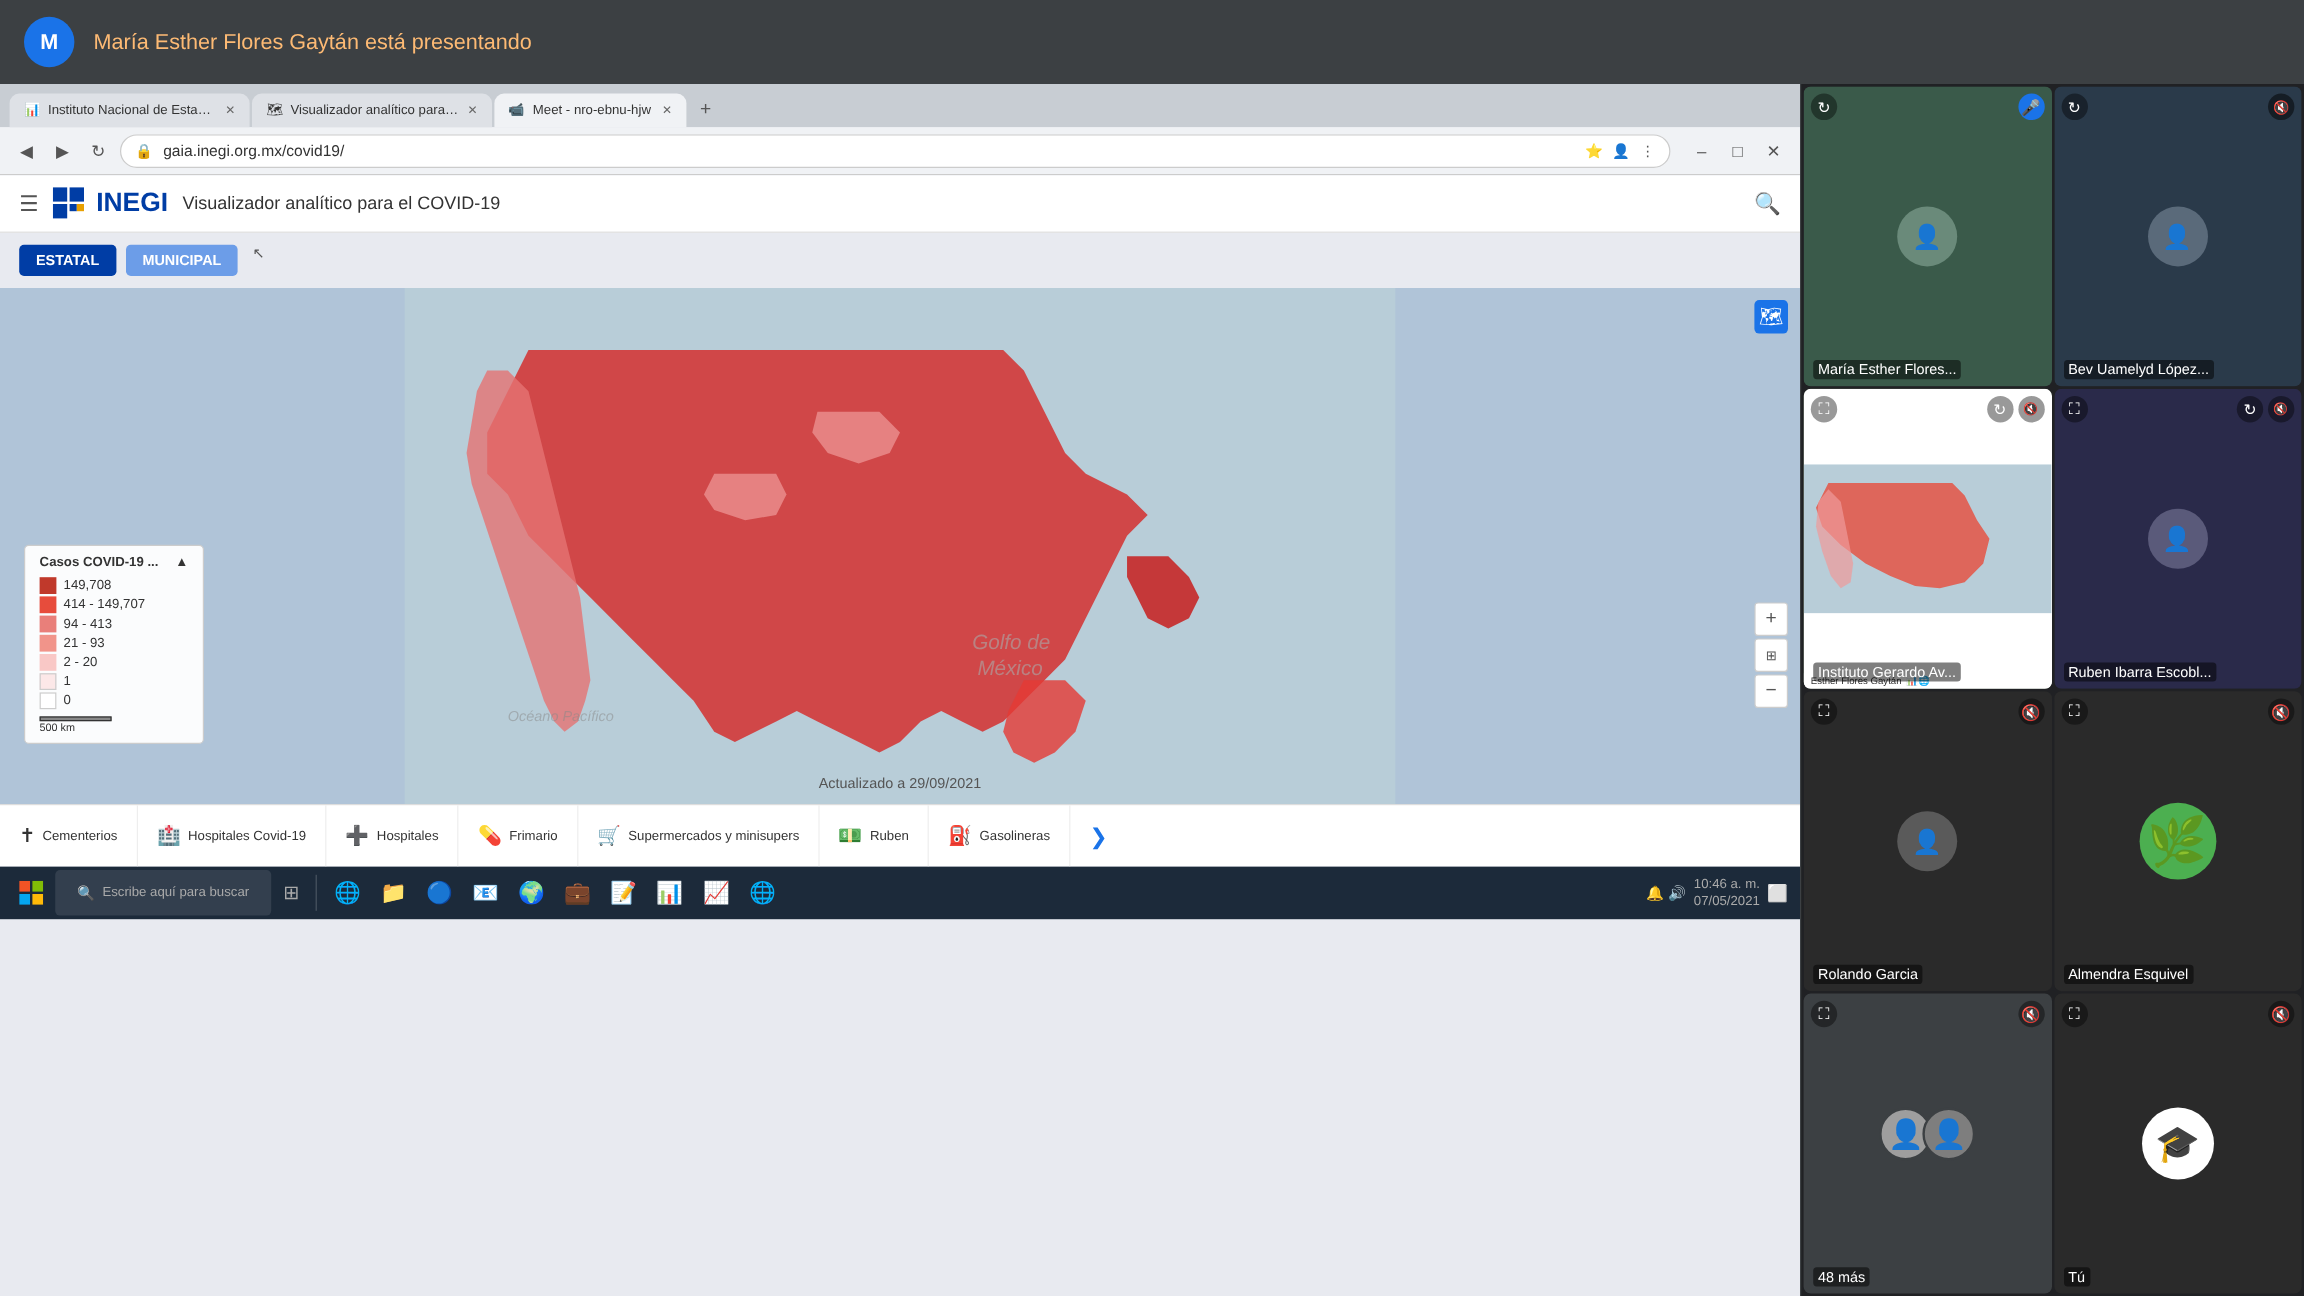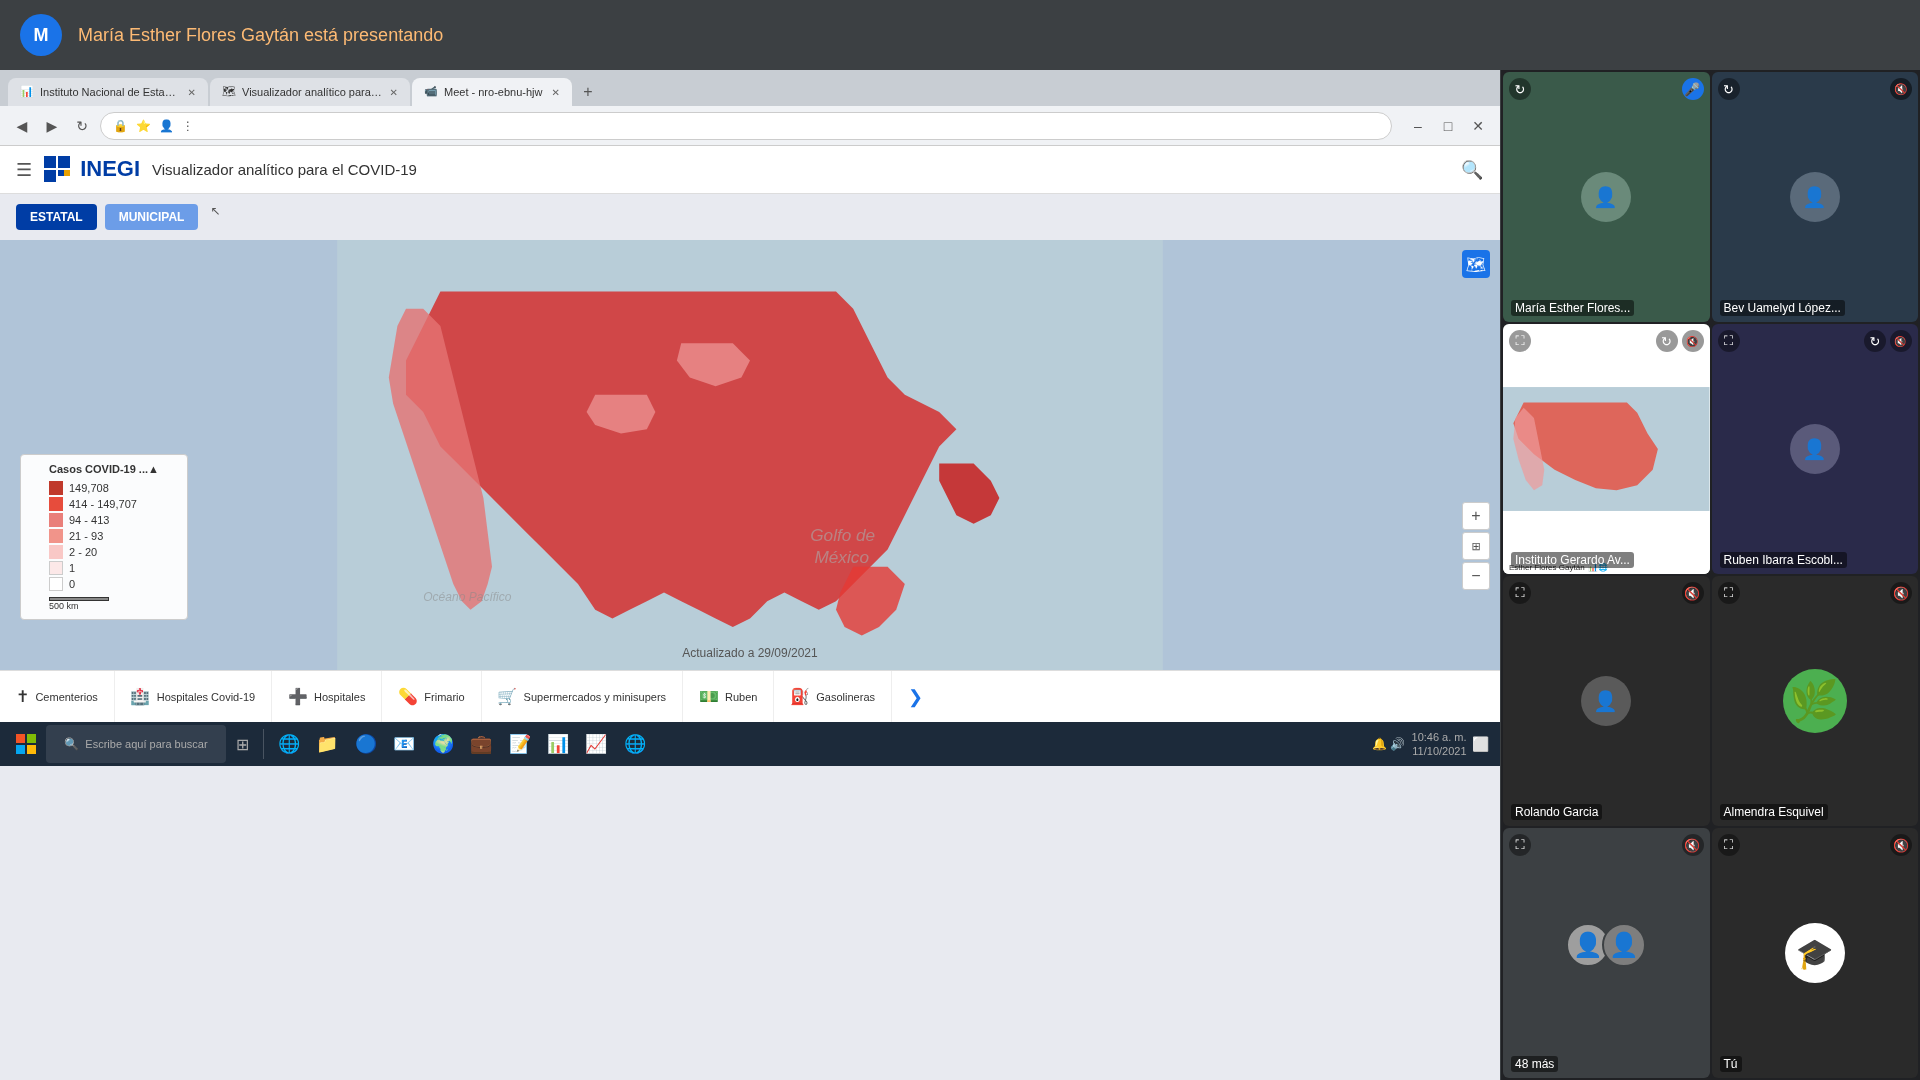--- a/index.html
+++ b/index.html
@@ -94,21 +94,21 @@
     #map-tooltip {
       position: absolute; top: 22px; left: 50%; transform: translateX(-30%);
       background: rgba(40,40,40,0.9); color: #fff; padding: 10px 16px;
       border-radius: 6px; font-size: 13px; white-space: nowrap;
     }
 
     
     #legend {
       position: absolute; bottom: 50px; left: 20px;
       background: rgba(255,255,255,0.95); border: 1px solid #ccc; border-radius: 4px;
-      padding: 8px 28px; min-width: 150px;
+      padding: 8px 12px; min-width: 150px;
     }
     #legend-title { font-size: 11px; color: #333; font-weight: 600; display: flex; justify-content: space-between; align-items: center; margin-bottom: 6px; }
     .legend-row { display: flex; align-items: center; gap: 6px; font-size: 11px; color: #333; margin: 2px 0; }
     .legend-color { width: 14px; height: 14px; flex-shrink: 0; }
 
     
     #zoom-controls {
       position: absolute; right: 10px; bottom: 80px; display: flex; flex-direction: column; gap: 2px;
     }
     .zoom-btn {
@@ -209,20 +209,21 @@
         </div>
         <div class="browser-tab-new">+</div>
       </div>
 
       <div id="browser-nav">
         <div class="nav-btn">◀</div>
         <div class="nav-btn">▶</div>
         <div class="nav-btn">↻</div>
         <div id="address-bar">
           <span style="color:#555;font-size:12px;">🔒</span>
+          <span style="flex:1;">gaia.inegi.org.mx/covid19/</span>
           <span style="color:#555;font-size:12px;">⭐</span>
           <span style="color:#555;font-size:12px;">👤</span>
           <span style="color:#555;font-size:12px;">⋮</span>
         </div>
 
         <div style="display:flex;gap:6px;margin-left:8px;">
           <div class="nav-btn">–</div>
           <div class="nav-btn">□</div>
           <div class="nav-btn">✕</div>
         </div>
@@ -421,21 +422,21 @@
             <span style="font-size:18px;">📈</span>
           </div>
           <div class="taskbar-item">
             <span style="font-size:18px;">🌐</span>
           </div>
 
           <div style="margin-left:auto;display:flex;align-items:center;gap:6px;">
             <span style="font-size:12px;color:#aaa;">🔔 🔊</span>
             <div style="font-size:11px;color:#aaa;text-align:right;line-height:1.3;">
               <div>10:46 a. m.</div>
-              <div>11/10/2021</div>
+              <div>07/05/2021</div>
             </div>
             <span style="font-size:14px;color:#aaa;">⬜</span>
           </div>
         </div>
       </div>
     </div>
   </div>
 
   <div id="right-panel">
     <div id="video-grid">

